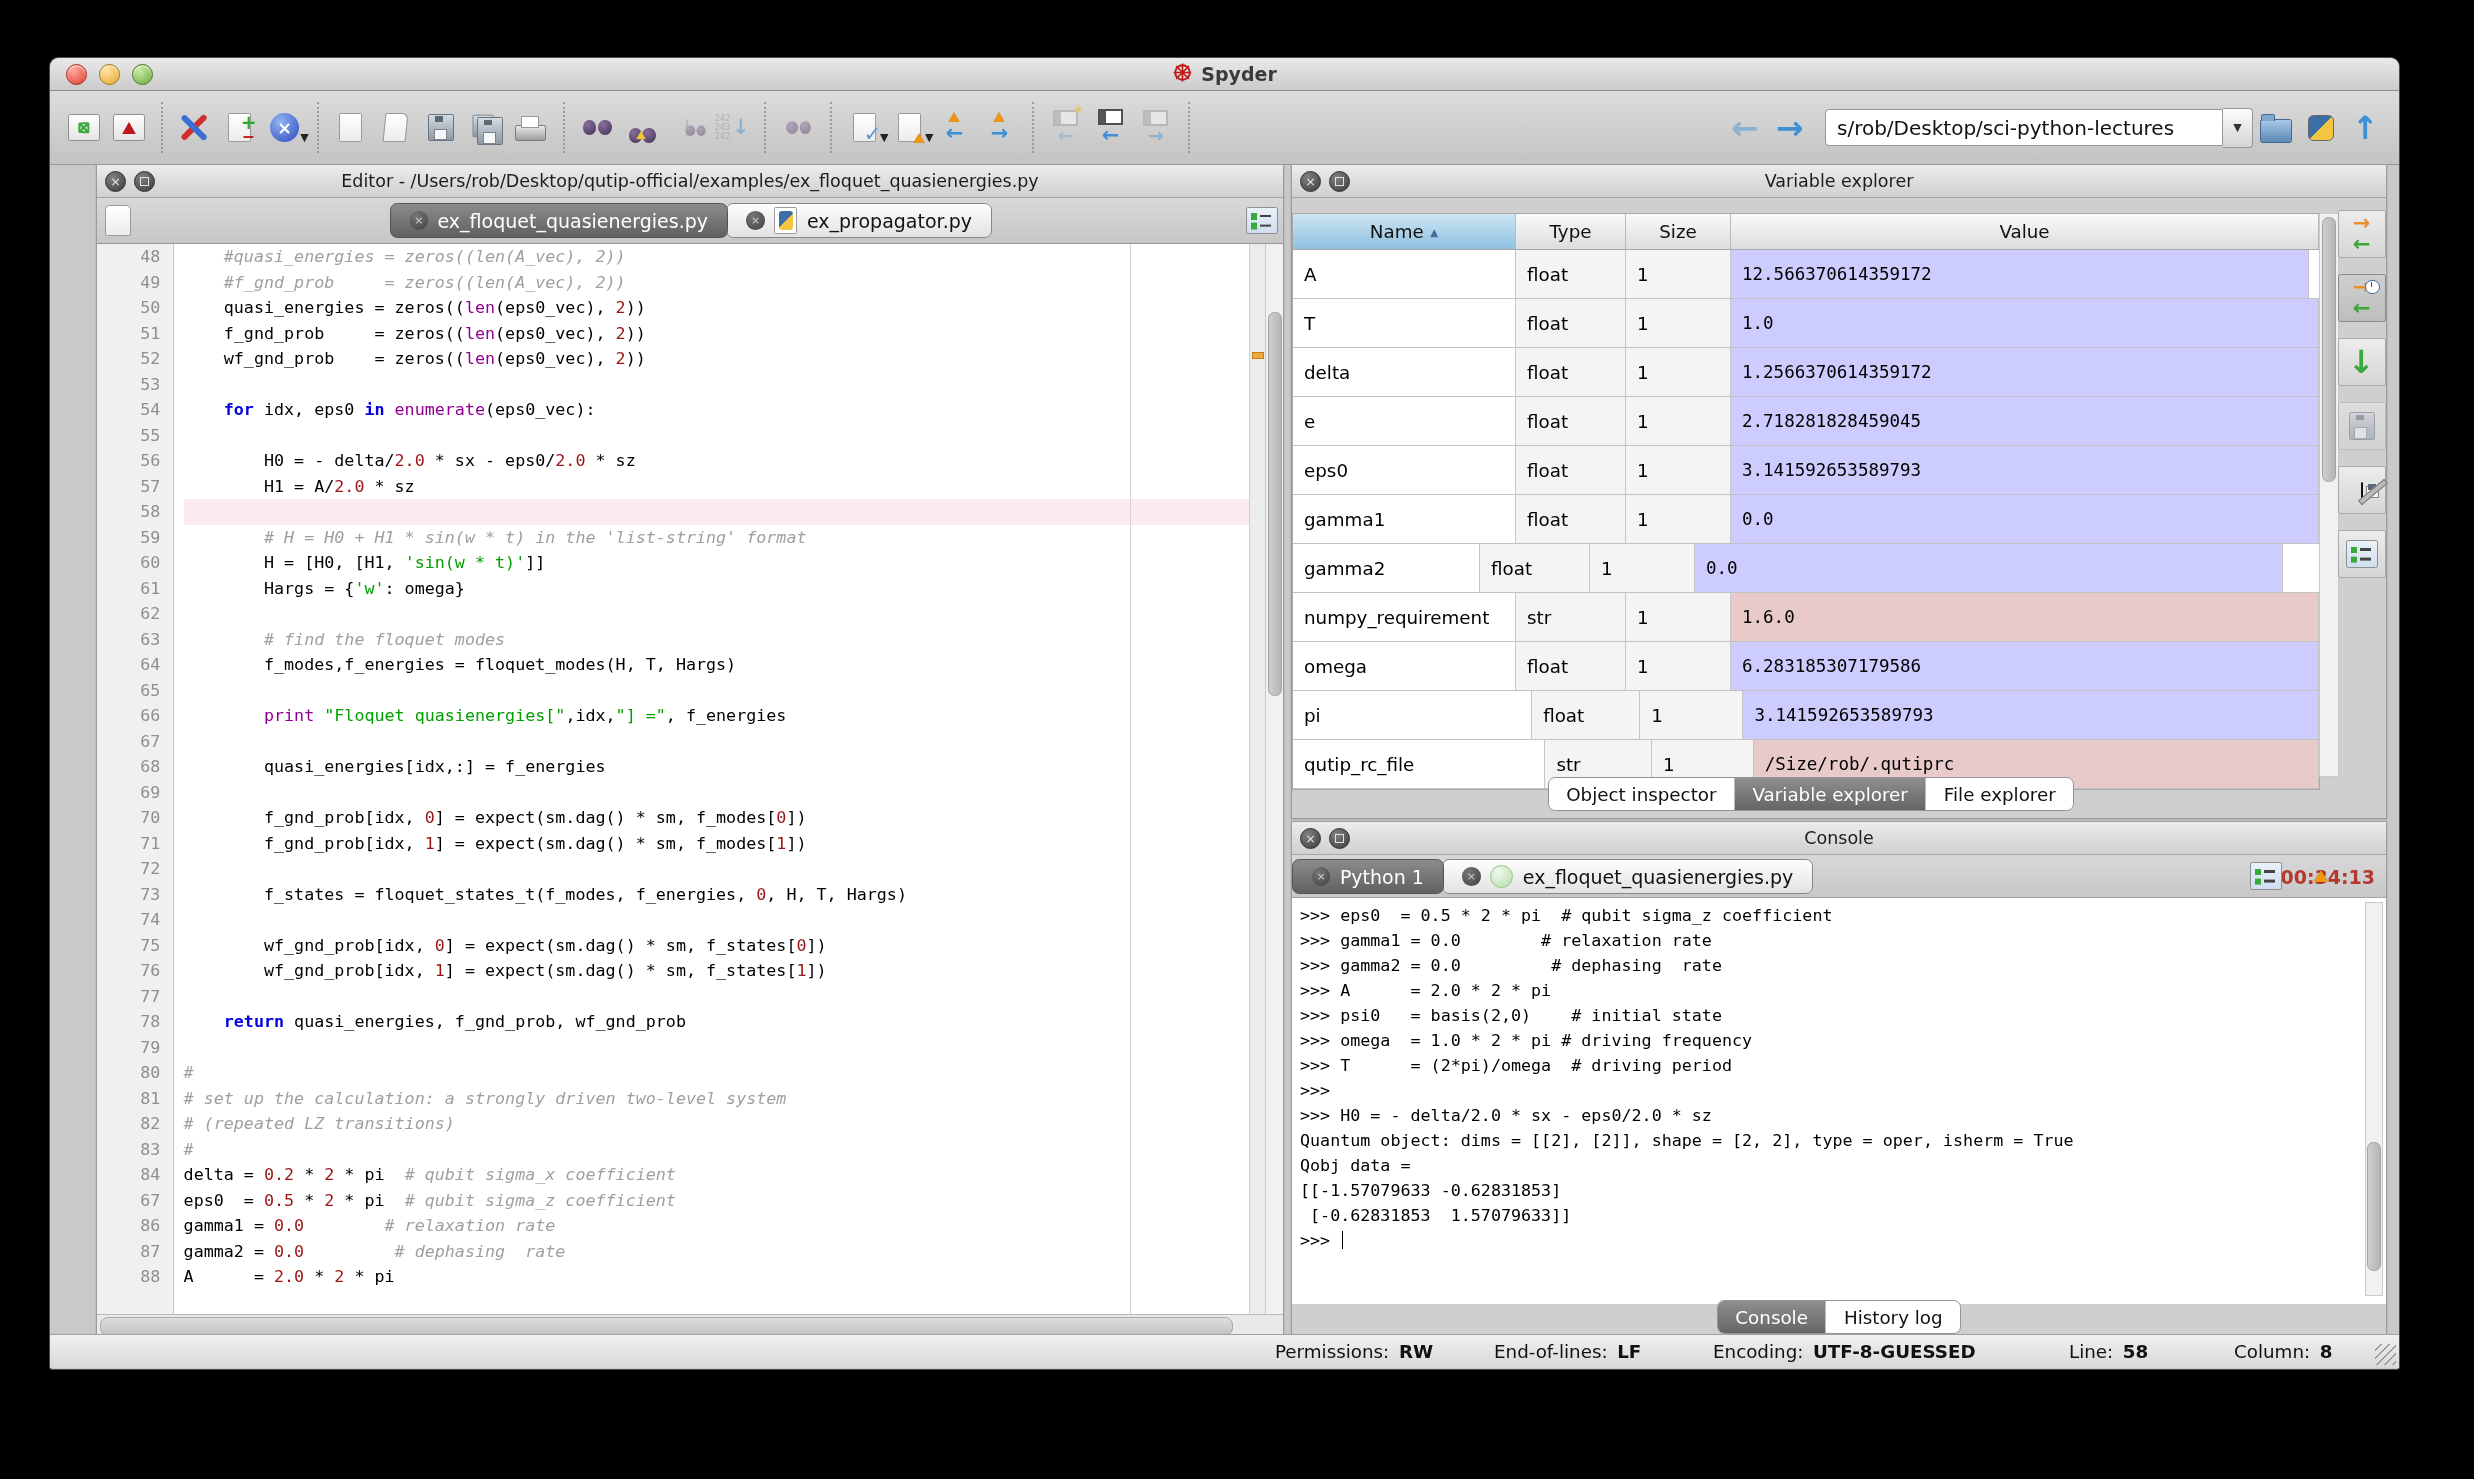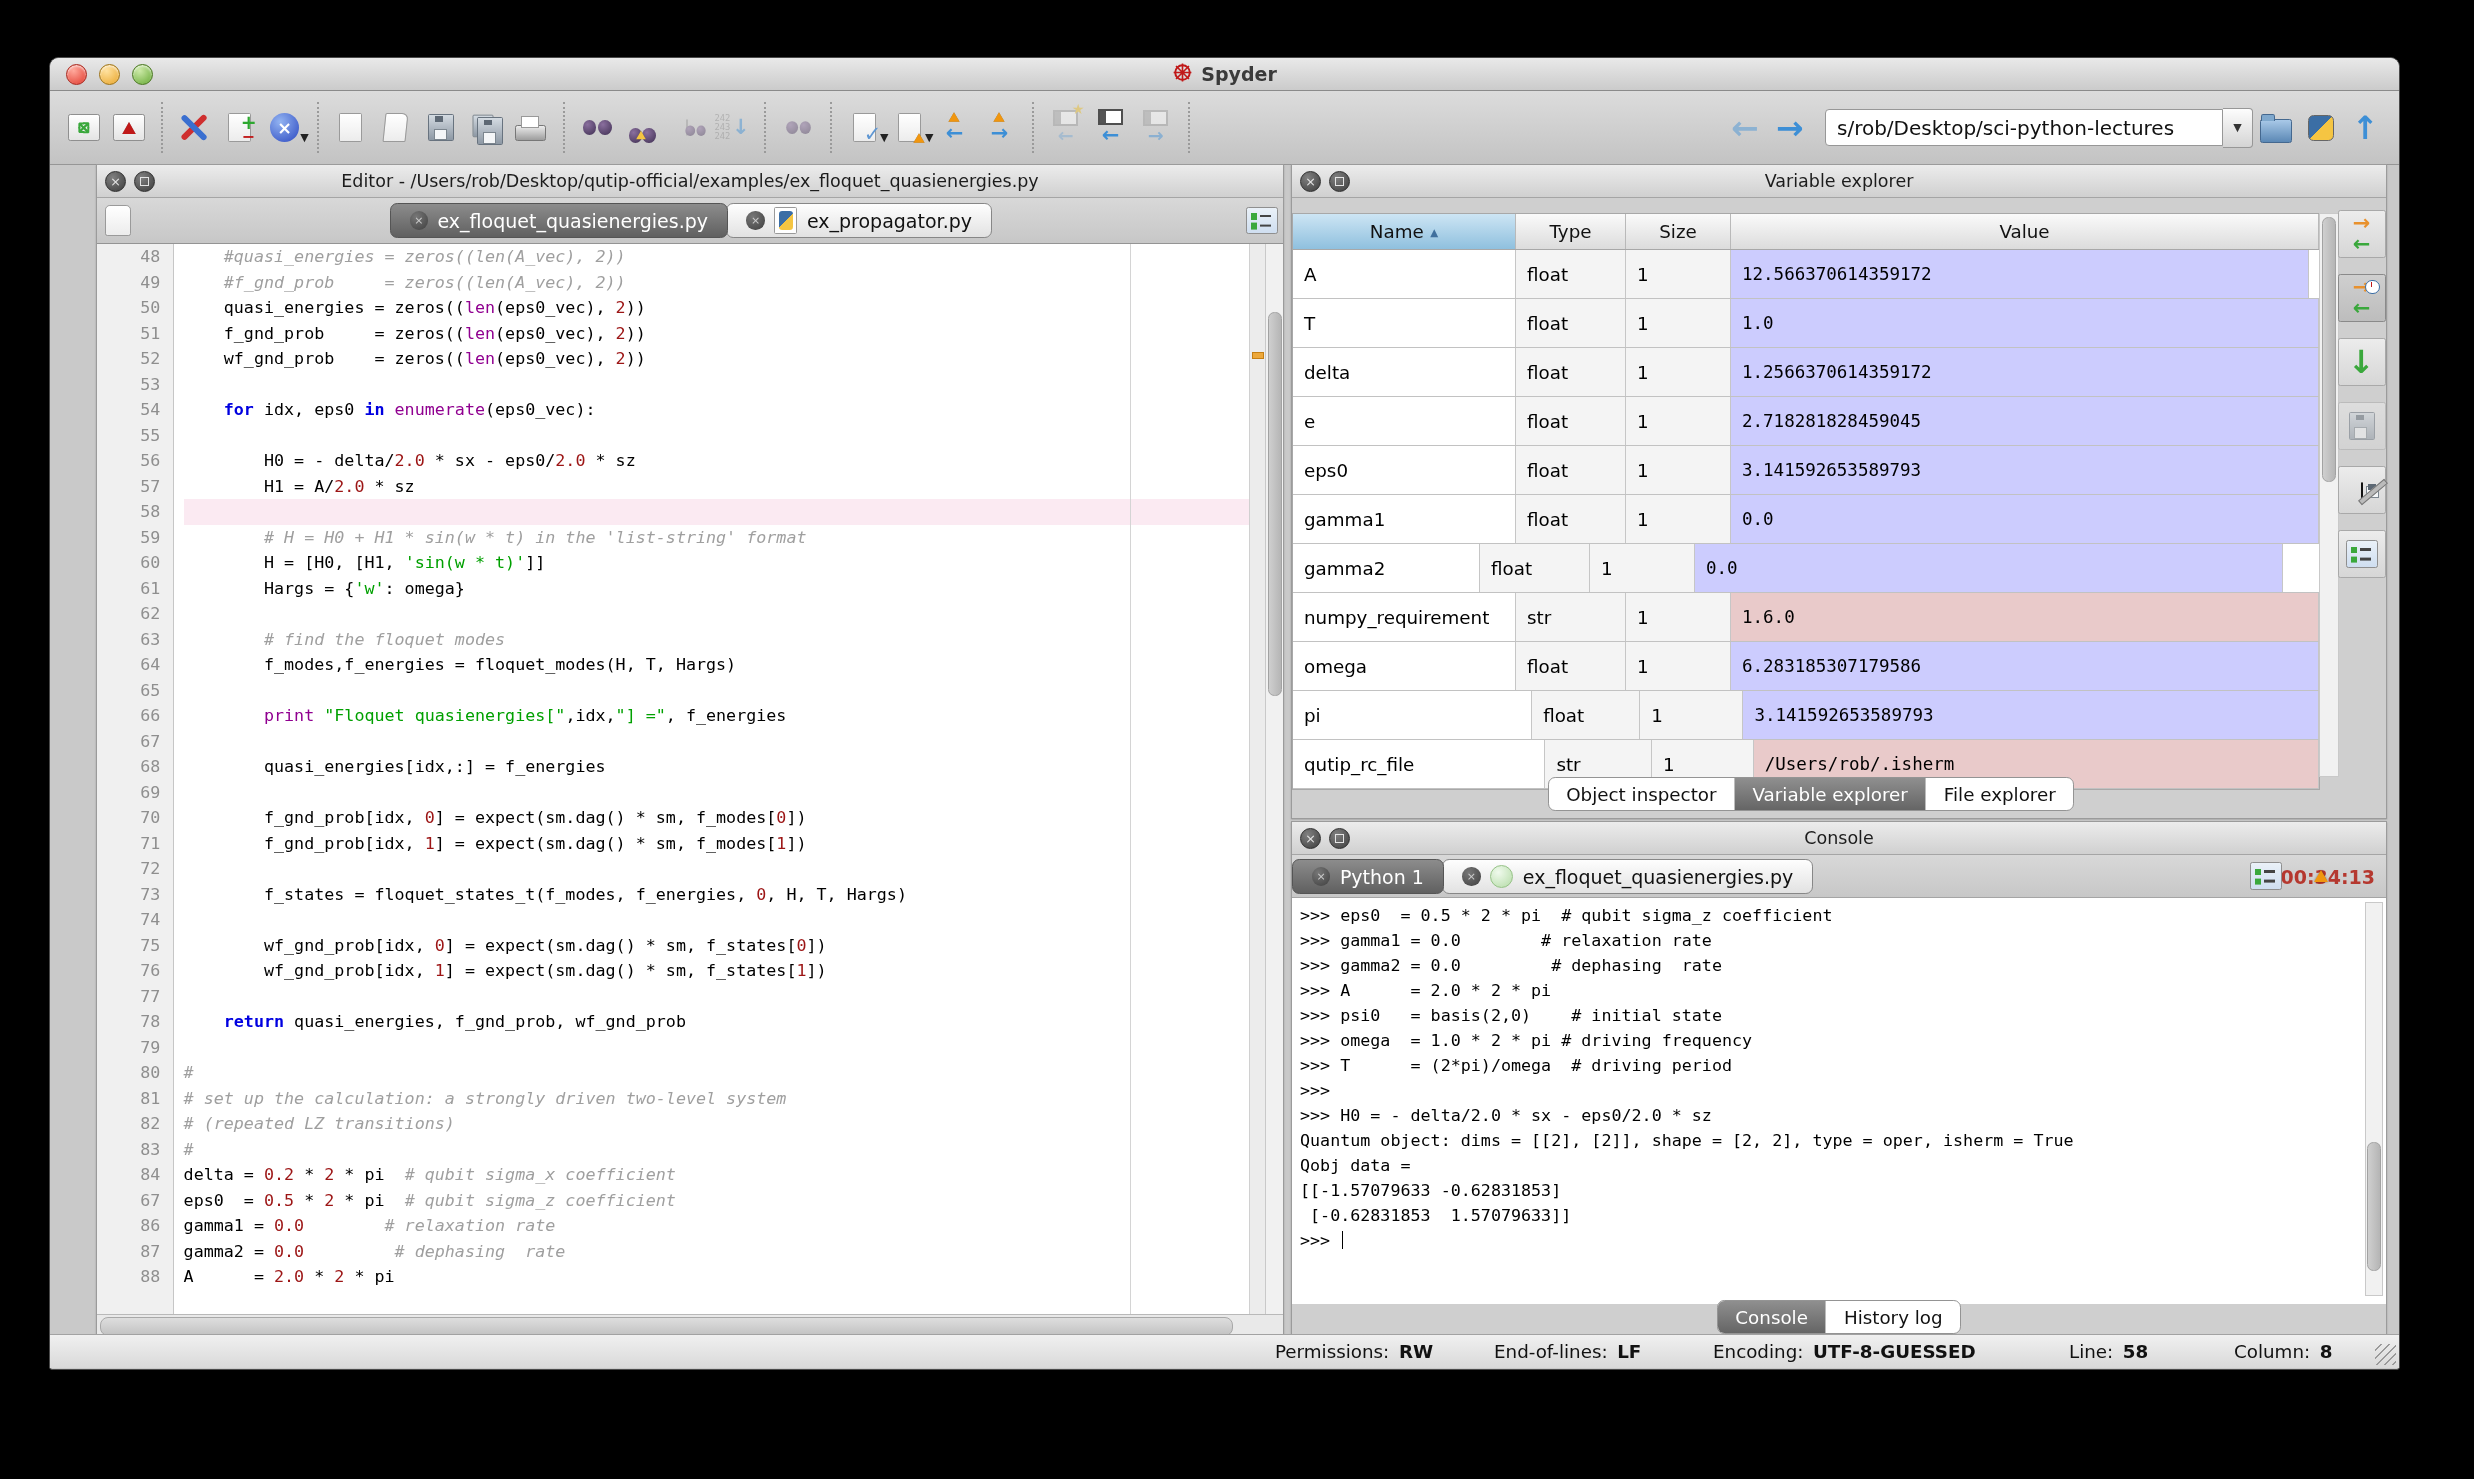--- a/index.html
+++ b/index.html
@@ -517,21 +517,21 @@
             <div class="vrow">
               <div class="vc cname" style="width: 244px;">pi</div>
               <div class="vc cmid" style="width: 110px;">float</div>
               <div class="vc cmid" style="width: 105px;">1</div>
               <div class="vc cval val-float" style="width: 588px;">3.141592653589793</div>
             </div>
             <div class="vrow">
               <div class="vc cname" style="width: 262px;">qutip_rc_file</div>
               <div class="vc cmid" style="width: 110px;">str</div>
               <div class="vc cmid" style="width: 105px;">1</div>
-              <div class="vc cval val-str" style="width: 588px;">/Users/rob/.isherm</div>
+              <div class="vc cval val-str" style="width: 588px;">/Size/rob/.qutiprc</div>
             </div>
           </div>
       </div>
       <div class="vscroll2" style="height:562px;">
         <div class="vthumb" style="top:3.2px;height:263px;left:1.6px;"></div>
       </div>
 
       <div class="sidestrip" id="sidestrip">
           <div class="sideico">
             <span class="stack" style="line-height:.8">

